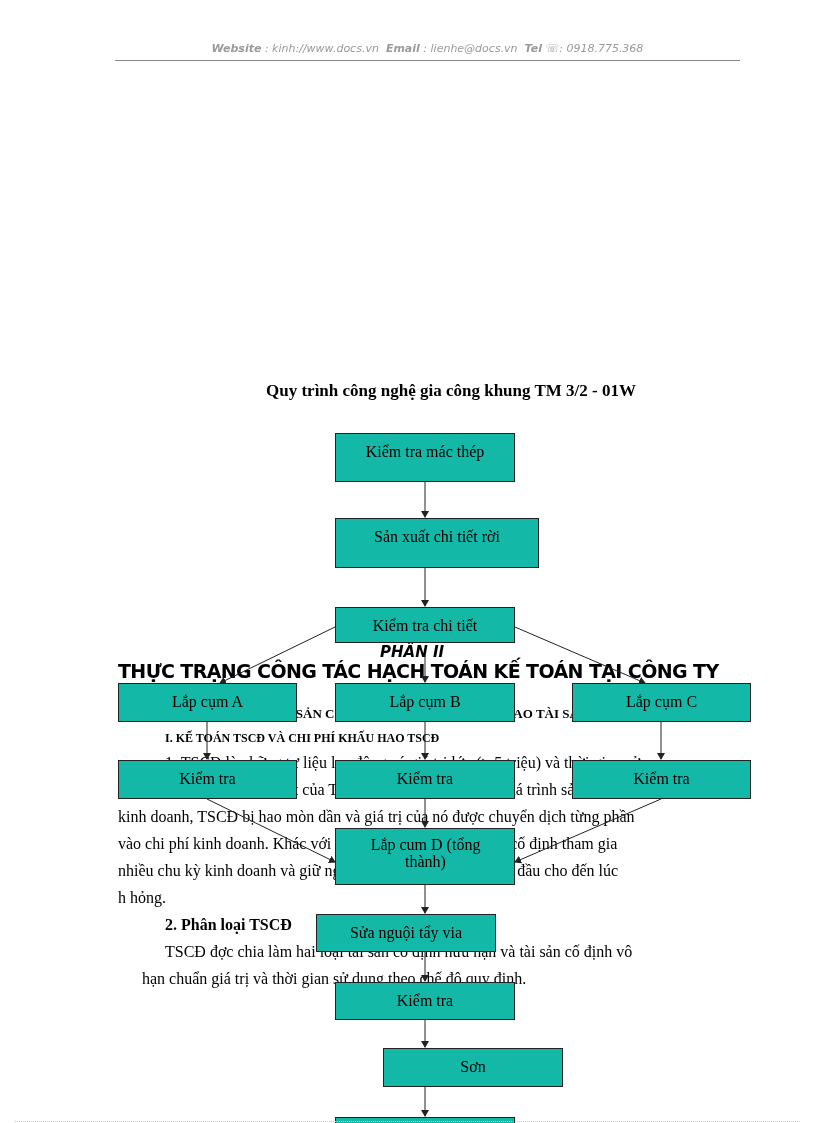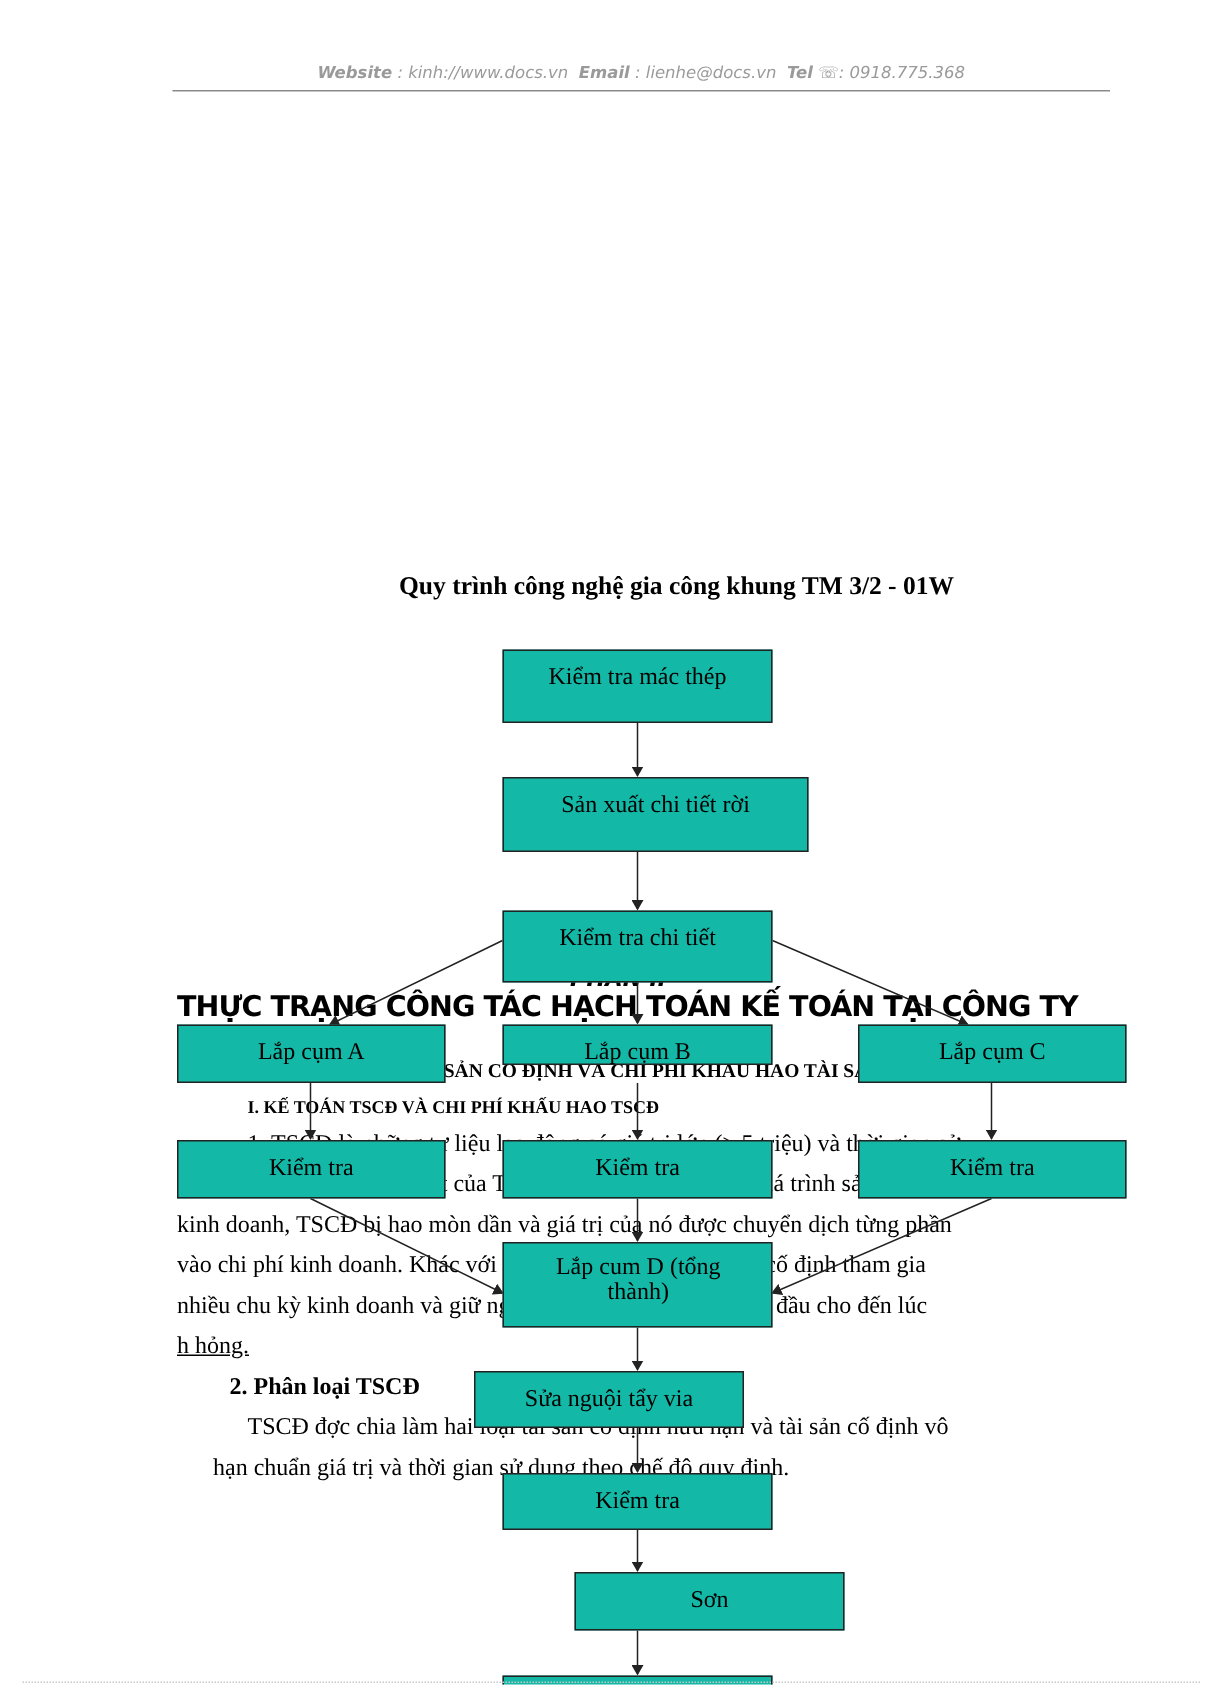--- a/index.html
+++ b/index.html
@@ -42,22 +42,22 @@
 
 <div class="abs part-label">PHẦN II</div>
 <div class="abs ch-heading">THỰC TRẠNG CÔNG TÁC HẠCH TOÁN KẾ TOÁN TẠI CÔNG TY</div>
 <div class="abs sec-line">II. CÔNG TÁC KẾ TOÁN TÀI SẢN CỐ ĐỊNH VÀ CHI PHÍ KHẤU HAO TÀI SẢN CỐ ĐỊNH</div>
 <div class="abs sub-heading">I. KẾ TOÁN TSCĐ VÀ CHI PHÍ KHẤU HAO TSCĐ</div>
 <div class="para" style="top:749px; padding-left:47px; width:574px;">1. TSCĐ là những tư liệu lao động có giá trị lớn (≥ 5 triệu) và thời gian sử</div>
 <div class="para" style="top:776px;">dụng dài (≥1 năm). Đặc biệt của TSCĐ là khi tham gia vào quá trình sản xuất</div>
 <div class="para" style="top:803px;">kinh doanh, TSCĐ bị hao mòn dần và giá trị của nó được chuyển dịch từng phần</div>
 <div class="para" style="top:830px;">vào chi phí kinh doanh. Khác với đối tượng lao động, tài sản cố định tham gia</div>
 <div class="para" style="top:857px;">nhiều chu kỳ kinh doanh và giữ nguyên hình thái vật chất ban đầu cho đến lúc</div>
-<div class="para" style="top:884px;text-decoration:underline;">h   hỏng.</div>
-<div class="para ph-bold" style="top:911px; left:153px; width:auto;">2. Phân loại TSCĐ</div>
+<div class="para" style="top:884px;">h   hỏng.</div>
+<div class="para ph-bold" style="top:911px; left:165px; width:auto;">2. Phân loại TSCĐ</div>
 <div class="para" style="top:938px; padding-left:47px; width:574px;">TSCĐ đợc   chia làm hai loại tài sản cố định hữu hạn và tài sản cố định vô</div>
 <div class="para" style="top:965px;margin-left:24px;">hạn chuẩn giá trị và thời gian sử dụng theo chế độ quy định.</div>
 
 <svg class="lines" viewBox="0 0 816 1123">
   <defs>
     <marker id="ah" markerWidth="8" markerHeight="8" refX="6" refY="4" orient="auto" markerUnits="userSpaceOnUse">
       <path d="M0,0 L7,4 L0,8 z" fill="#222"></path>
     </marker>
   </defs>
   <g stroke="#222" stroke-width="1" fill="none">
@@ -74,23 +74,23 @@
     <line x1="661" y1="799" x2="515" y2="862" marker-end="url(#ah)"></line>
     <line x1="425" y1="885" x2="425" y2="913" marker-end="url(#ah)"></line>
     <line x1="425" y1="952" x2="425" y2="981" marker-end="url(#ah)"></line>
     <line x1="425" y1="1020" x2="425" y2="1047" marker-end="url(#ah)"></line>
     <line x1="425" y1="1087" x2="425" y2="1116" marker-end="url(#ah)"></line>
   </g>
 </svg>
 
 <div class="box" style="left:335px; top:433px; width:180px; height:49px;">Kiểm tra mác thép</div>
 <div class="box" style="left:335px; top:518px; width:204px; height:50px;">Sản xuất chi tiết rời</div>
-<div class="box" style="left:335px; top:607px; width:180px; height:48px;">Kiểm tra chi tiết</div>
+<div class="box" style="left:335px; top:607px; width:180px; height:36px;">Kiểm tra chi tiết</div>
 <div class="box" style="left:118px; top:683px; width:179px; height:39px;">Lắp cụm A</div>
-<div class="box" style="left:335px; top:683px; width:180px; height:27px;text-align:center;">Lắp cụm B</div>
+<div class="box" style="left:335px; top:683px; width:180px; height:39px;text-align:center;">Lắp cụm B</div>
 <div class="box" style="left:572px; top:683px; width:179px; height:39px;">Lắp cụm C</div>
 <div class="box" style="left:118px; top:760px; width:179px; height:39px;">Kiểm tra</div>
 <div class="box" style="left:335px; top:760px; width:180px; height:39px;">Kiểm tra</div>
 <div class="box" style="left:572px; top:760px; width:179px; height:39px;">Kiểm tra</div>
 <div class="box" style="left:335px; top:828px; width:180px; height:57px; padding-left:31px; padding-right:30px; padding-top:7px; line-height:17px;">Lắp cum D (tổng thành)</div>
 <div class="box" style="left:316px; top:914px; width:180px; height:38px;">Sửa nguội tẩy via</div>
 <div class="box" style="left:335px; top:982px; width:180px; height:38px;">Kiểm tra</div>
 <div class="box" style="left:335px; top:1048px; width:180px; height:39px;margin-left:48px;">Sơn</div>
 <div class="box" style="left:335px; top:1117px; width:180px; height:30px;"></div>
 

